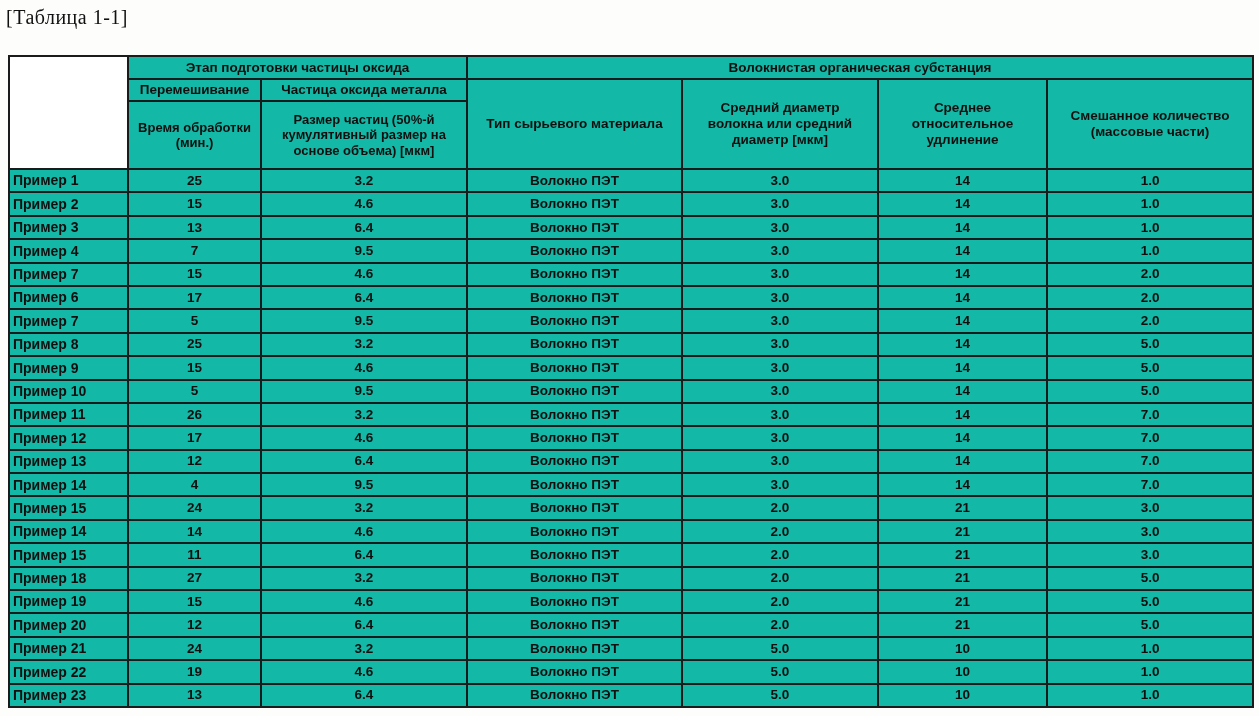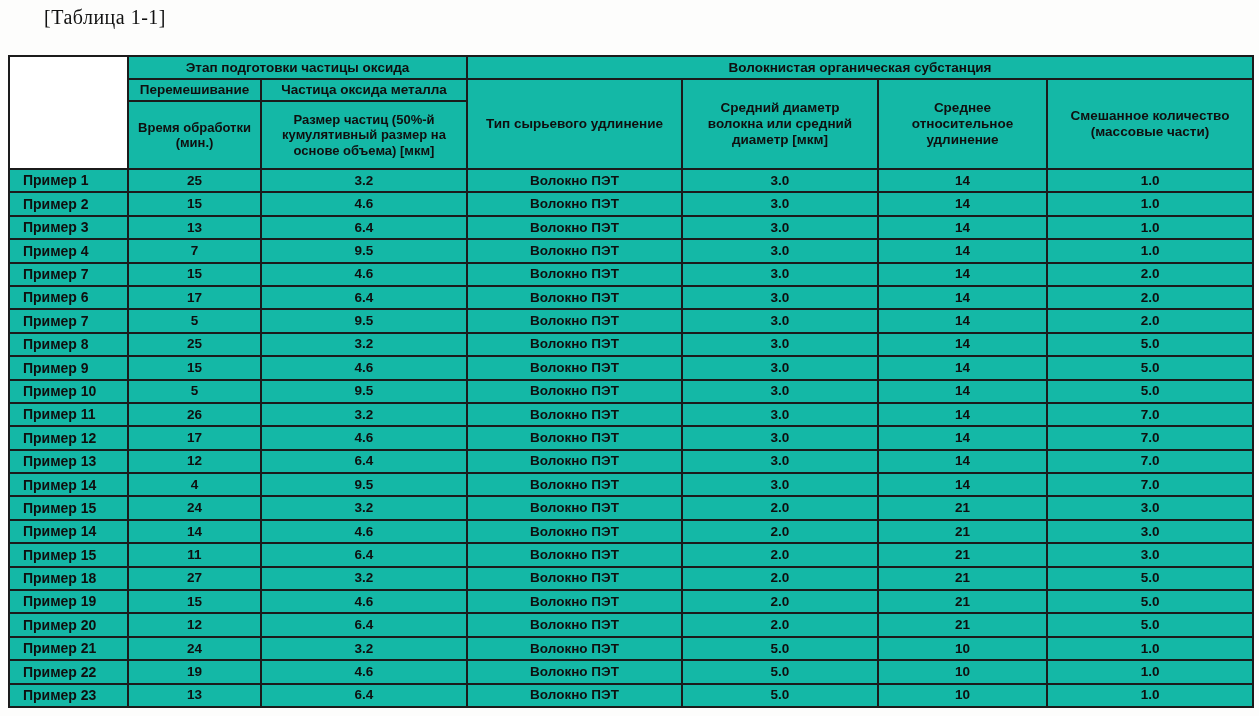--- a/index.html
+++ b/index.html
@@ -19,21 +19,20 @@
   }
   .doc-title {
     position: absolute;
     left: 6px;
     top: 6px;
     font-family: "Liberation Serif", serif;
     font-size: 20px;
     font-weight: 400;
     color: #111;
     letter-spacing: 0.5px;
-    margin-left: 38px;
   }
   table.data-table {
     position: absolute;
     left: 8px;
     top: 55px;
     border-collapse: collapse;
     table-layout: fixed;
     width: 1244px;
     background: #14b8a6;
   }
@@ -50,21 +49,21 @@
     text-align: center;
     white-space: pre-line;
   }
   .group-row th { height: 21px; font-size: 13.5px; }
   .sub-row th   { height: 20px; border-radius: 11px; }
   .leaf-row th  { height: 66px; font-size: 13px; }
   .corner-cell  { background: #fff; }
   tbody td { height: 21.4px; text-align: center; }
   tbody td.label-cell {
     text-align: left;
-    padding-left: 13px;
+    padding-left: 3px;
     font-size: 14px;
   }
 </style>
 </head>
 <body>
 
 <div class="page">
 
   <div class="doc-title">[Таблица 1-1]</div>
 
@@ -80,21 +79,21 @@
     </colgroup>
     <thead>
       <tr class="group-row">
         <th class="corner-cell" rowspan="3"></th>
         <th colspan="2">Этап подготовки частицы оксида</th>
         <th colspan="4">Волокнистая органическая субстанция</th>
       </tr>
       <tr class="sub-row">
         <th>Перемешивание</th>
         <th>Частица оксида металла</th>
-        <th class="leaf-tall" rowspan="2">Тип сырьевого удлинение</th>
+        <th class="leaf-tall" rowspan="2">Тип сырьевого материала</th>
         <th rowspan="2">Средний диаметр
 волокна или средний
 диаметр [мкм]</th>
         <th rowspan="2">Среднее
 относительное
 удлинение</th>
         <th rowspan="2">Смешанное количество
 (массовые части)</th>
       </tr>
       <tr class="leaf-row">

